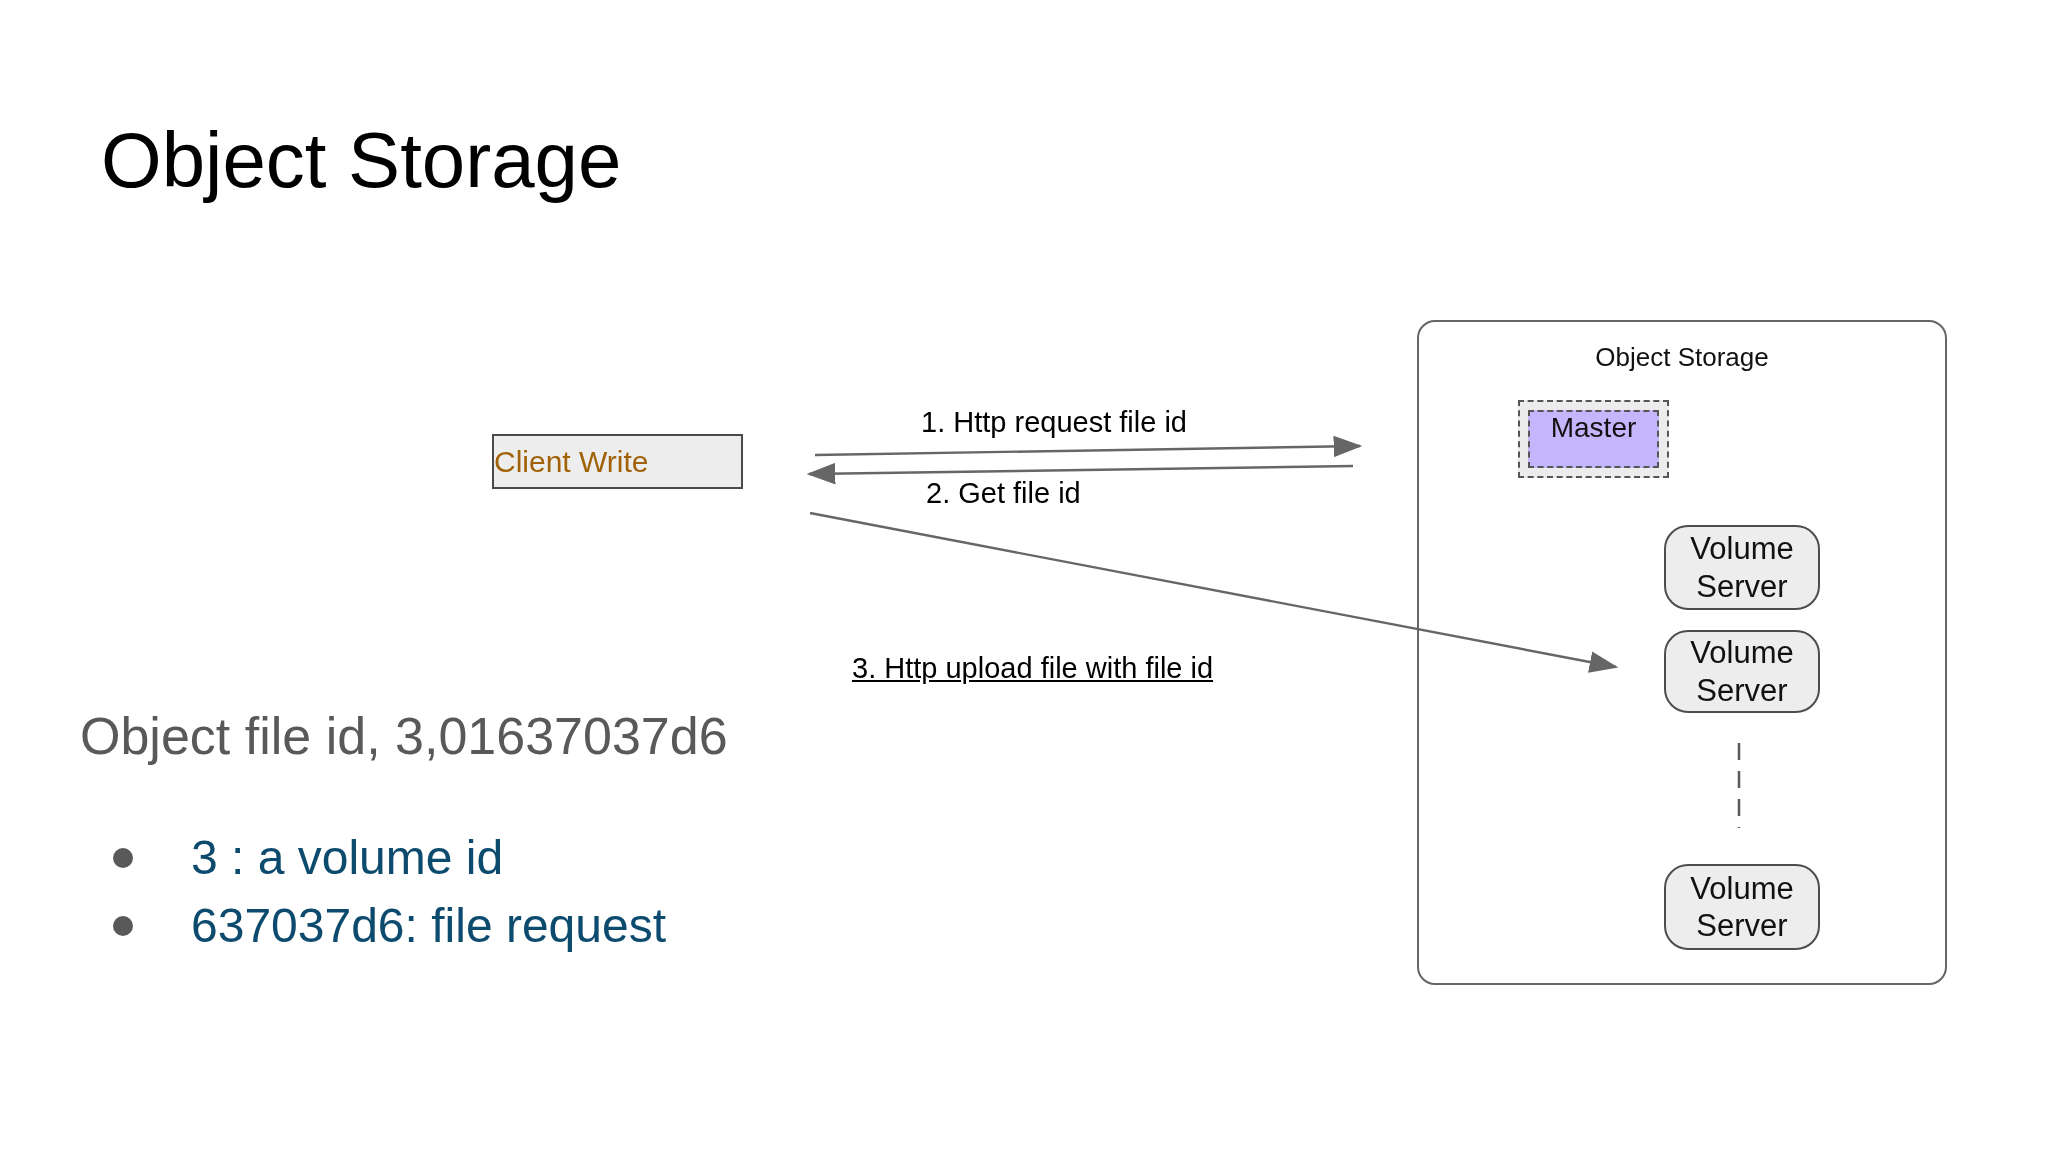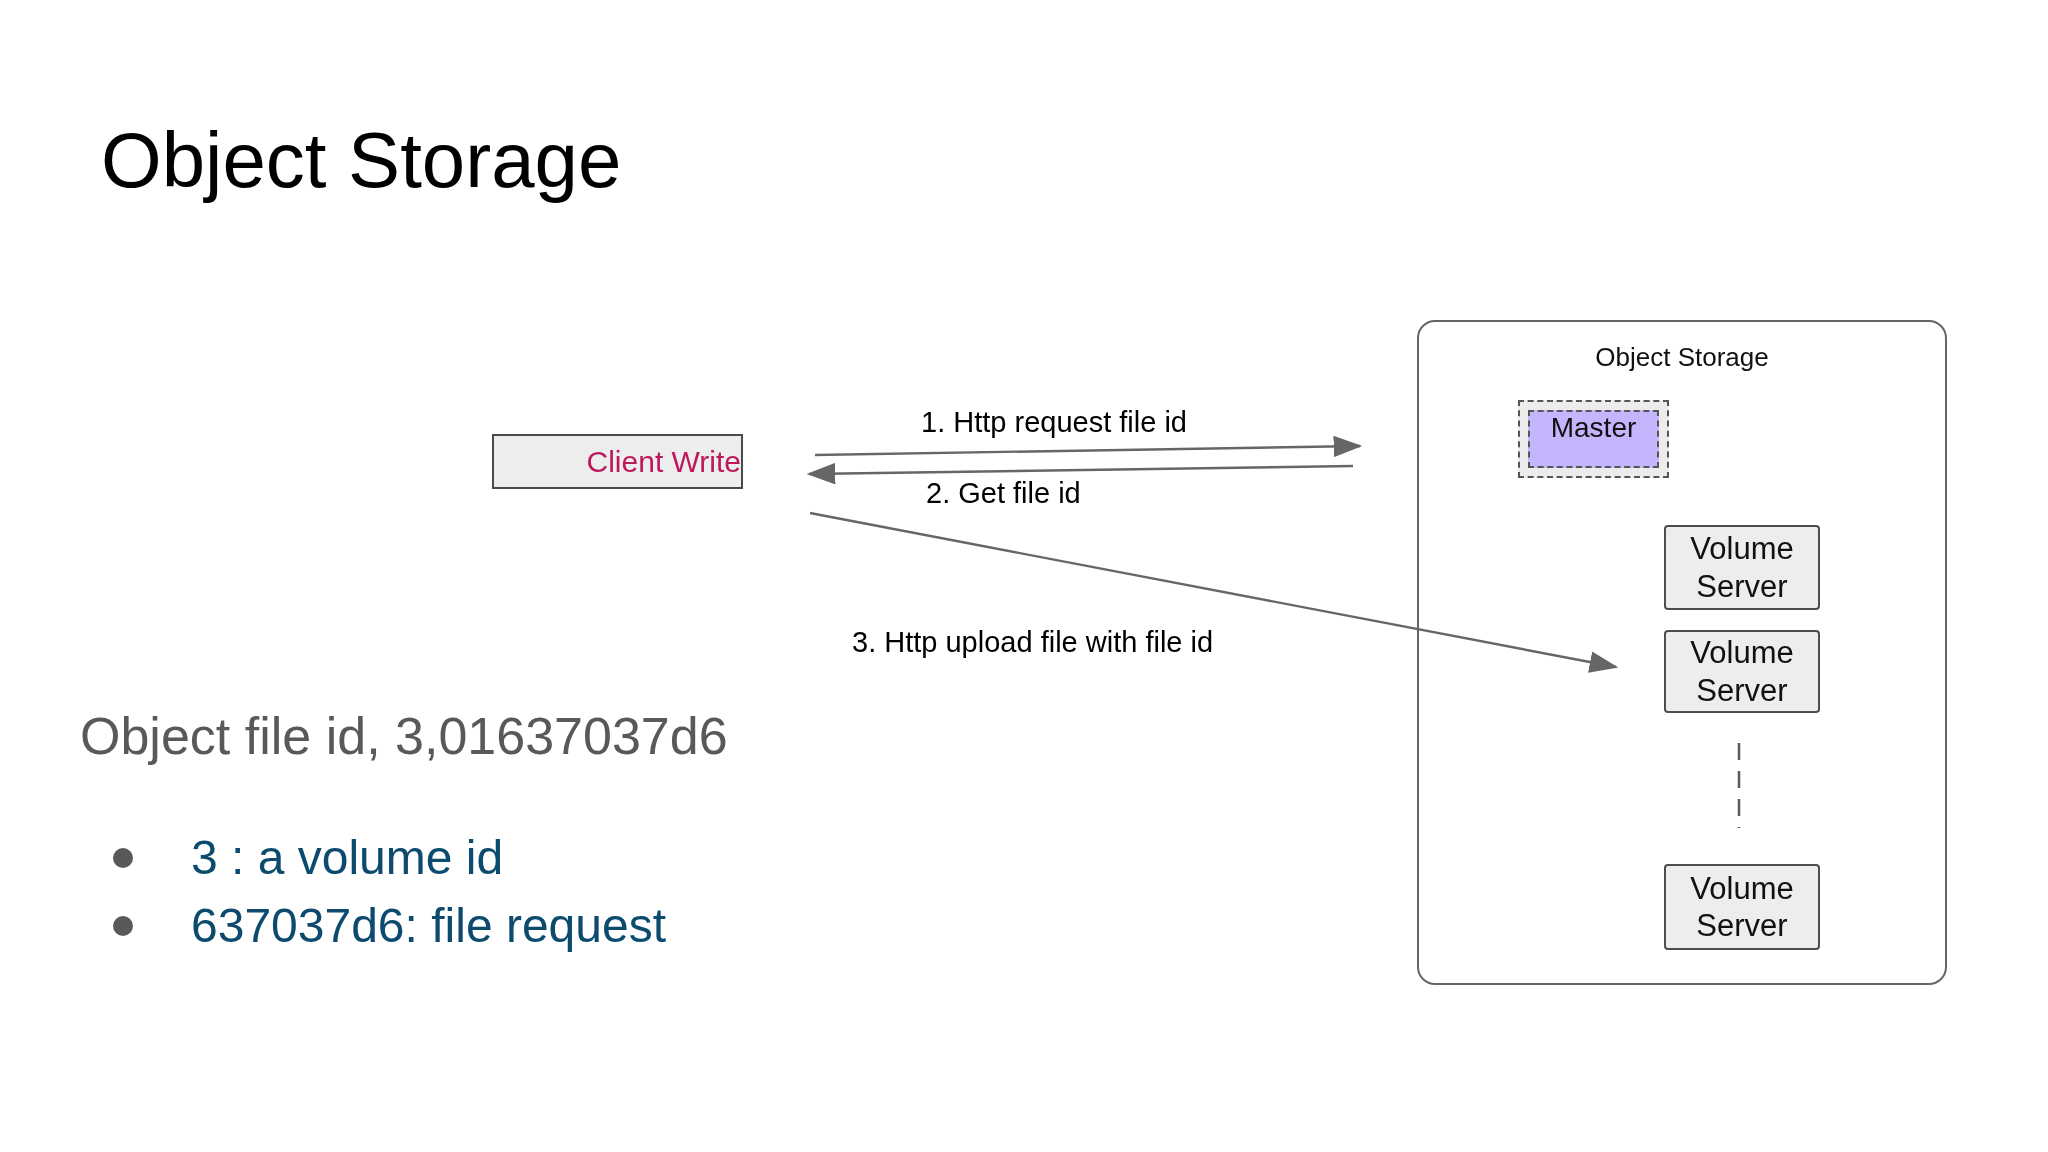--- a/index.html
+++ b/index.html
@@ -31,23 +31,23 @@
   .client-box {
     position: absolute;
     left: 492px;
     top: 434px;
     width: 251px;
     height: 55px;
     background: #ededed;
     border: 2px solid #4a4a4a;
     display: flex;
     align-items: center;
-    justify-content: flex-end;
+    justify-content: flex-start;
     font-size: 30px;
-    color: #be185d;
+    color: #a16207;
   }
 
   
   .os-container {
     position: absolute;
     left: 1417px;
     top: 320px;
     width: 530px;
     height: 665px;
     border: 2px solid #666666;
@@ -86,21 +86,21 @@
     color: #111111;
   }
 
   
   .vol-box {
     position: absolute;
     left: 245px; 
     width: 156px;
     background: #ededed;
     border: 2px solid #4d4d4d;
-    border-radius: 4px;
+    border-radius: 24px;
     display: flex;
     align-items: center;
     justify-content: center;
     text-align: center;
     font-size: 31px;
     line-height: 1.2;
     color: #111111;
     padding: 4px 26px;
   }
   .vol-1 { top: 203px; height: 85px; } 
@@ -109,21 +109,21 @@
 
   
   .arrow-label {
     position: absolute;
     font-size: 29px;
     color: #000000;
     white-space: nowrap;
   }
   .arrow-label-1 { left: 921px; top: 406px; }
   .arrow-label-2 { left: 926px; top: 477px; }
-  .arrow-label-3 { left: 852px; top: 626px; }
+  .arrow-label-3 { left: 852px; top: 652px; text-decoration: underline; }
 
   
   .arrows-svg {
     position: absolute;
     left: 0; top: 0;
     width: 2048px;
     height: 1152px;
     pointer-events: none;
   }
 

